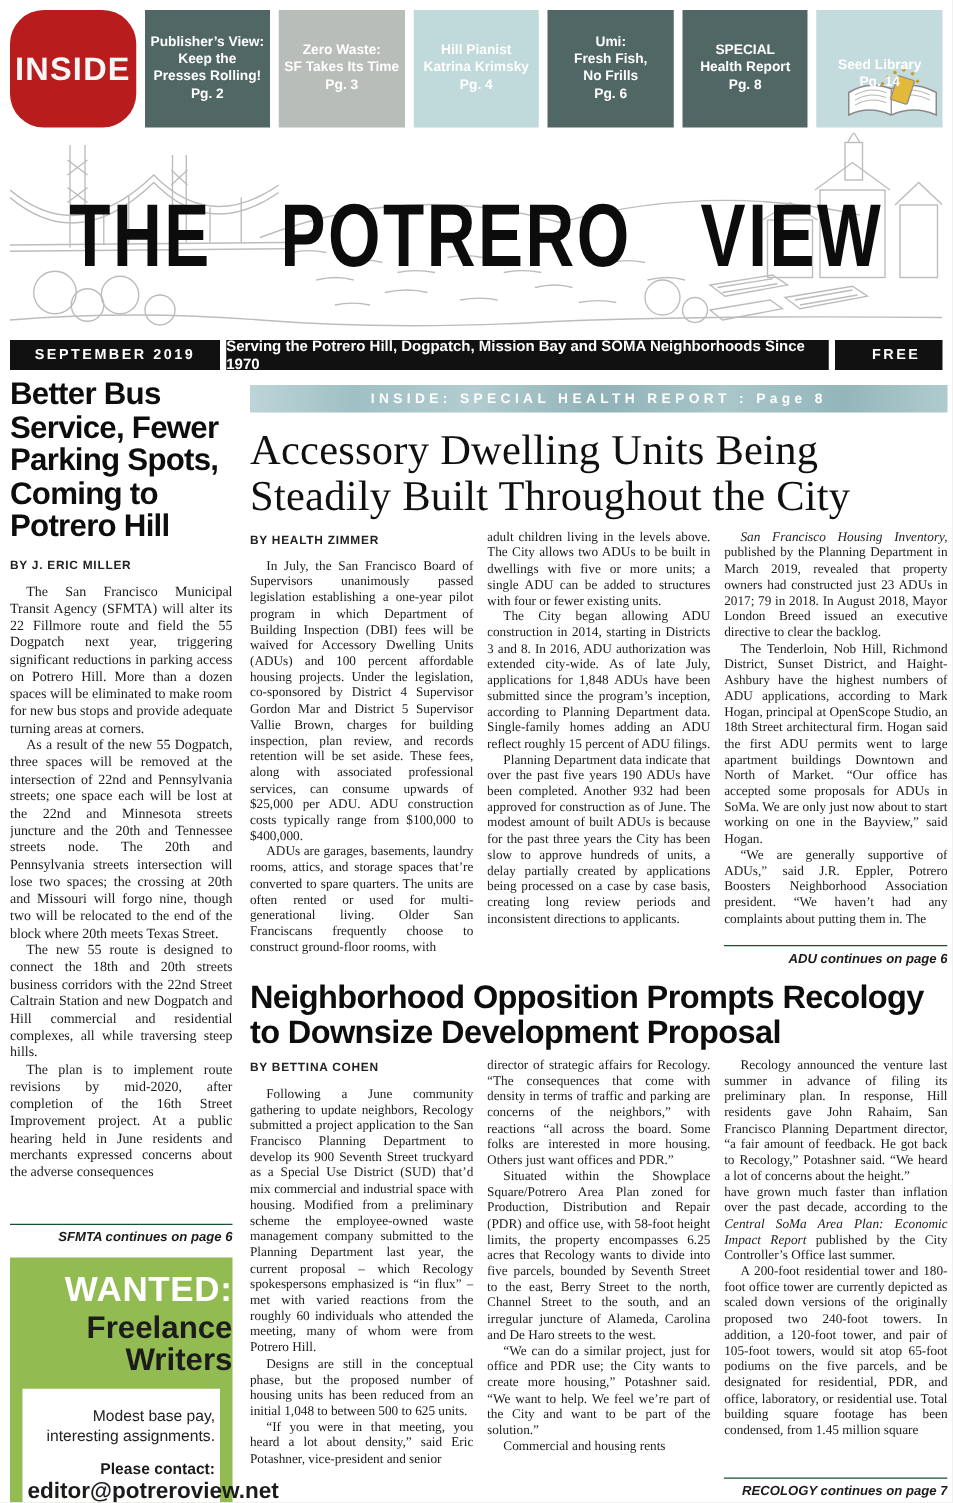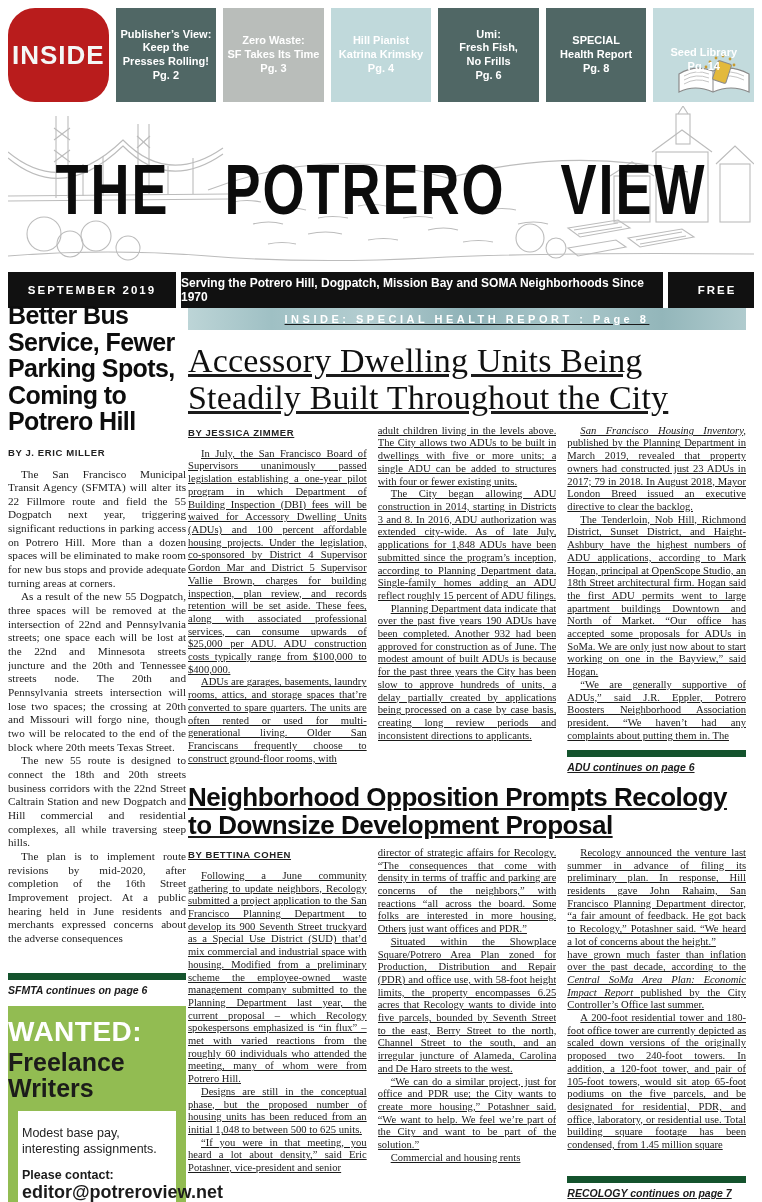--- a/index.html
+++ b/index.html
@@ -26,52 +26,52 @@
   .masthead { position:absolute; top:106px; left:8px; right:8px; height:162px; overflow:hidden; }
   .masthead svg.sketch { position:absolute; inset:0; width:100%; height:100%; }
   .mast-title {
     position:absolute; left:0; right:0; top:52px; text-align:center;
     font-weight:bold; font-size:54px; color:#0c0c0c;
     letter-spacing:2px; word-spacing:38px;
     transform:scaleY(1.32); transform-origin:center;
   }
 
   
-  .dateline { position:absolute; top:272px; left:8px; right:8px; height:36px; display:flex; gap:5px; }
+  .dateline { position:absolute; top:272px; left:8px; right:8px; height:24px; display:flex; gap:5px; }
   .dl-seg { background:#111111; color:#ffffff; display:flex; align-items:center; justify-content:center;
             font-weight:bold; font-size:11.5px; }
   .dl-date { width:168px; letter-spacing:2px; }
   .dl-tag  { flex:1; font-size:12px; }
   .dl-free { width:86px; letter-spacing:2px;padding-left:12px; }
   .byline { font-size:9.5px; font-weight:bold; letter-spacing:0.6px; color:#222; }
   .jp { font-family:"Liberation Serif", serif; text-align:justify; color:#1b1b1b; }
   .indent { text-indent:13px; }
   .ital { font-style:italic; }
-  .contd { border-top:7px solid #14532d; margin-top:8px; padding-top:4px;
-           font-size:10.5px; font-weight:bold; font-style:italic; text-align:left; }
+  .contd { border-top:1px solid #14532d; margin-top:8px; padding-top:4px;
+           font-size:10.5px; font-weight:bold; font-style:italic; text-align:right; }
 
   
   .leftcol { position:absolute; left:8px; top:302px; width:178px; height:900px; display:flex; flex-direction:column; }
   .bus-title { font-size:25px; font-weight:bold; letter-spacing:-0.6px; line-height:1.06; color:#0d0d0d; }
   .leftcol .byline { margin-top:12px; }
   .bus-body { flex:1; overflow:hidden; margin-top:10px; font-size:11.2px; line-height:1.22; }
   .bus-body p { margin:0; }
   .leftcol .contd { margin-bottom:10px; }
 
   
-  .adbox { height:196px; background:#92bc52; text-align:left; padding-top:10px; }
+  .adbox { height:196px; background:#92bc52; text-align:right; padding-top:10px; }
   .ad-wanted { color:#ffffff; font-weight:bold; font-size:28px; letter-spacing:0.5px; }
   .ad-role { color:#1c1c1a; font-weight:bold; font-size:25px; line-height:1.02; white-space:pre-line; margin-top:2px; }
   .ad-inner { background:#ffffff; margin:10px 10px 0 10px; padding:14px 4px 12px 4px; height:96px; }
   .ad-line1 { font-size:12.5px; color:#222; white-space:pre-line; line-height:1.3; }
   .ad-line2 { font-size:12.5px; font-weight:bold; margin-top:10px; }
   .ad-email { font-size:18px; font-weight:bold; }
 
   
-  .rightreg { position:absolute; left:188px; top:308px; width:558px;text-decoration:underline; }
+  .rightreg { position:absolute; left:200px; top:308px; width:558px; }
   .health-banner { height:22px; display:flex; align-items:center; justify-content:center;
     background:linear-gradient(90deg,#bdd5d7 0%,#9fc0c4 15%,#b3cdd0 32%,#8fb2b7 50%,#aac7ca 68%,#93b6ba 85%,#b0cbce 100%);
     color:#ffffff; font-weight:bold; font-size:11px; letter-spacing:3.5px; }
   .adu-title { margin-top:12px; font-family:"Liberation Serif", serif; font-weight:400;
                font-size:34px; line-height:1.1; color:#101010; letter-spacing:0.2px; }
   .cols { display:flex; gap:11px; margin-top:8px; }
   .col { flex:1; overflow:hidden; display:flex; flex-direction:column; }
   .adu-cols { height:348px; }
   .rec-cols { height:352px; }
   .cols .jp { font-size:10.6px; line-height:1.2; }
@@ -195,21 +195,21 @@
       </div>
     </div>
   </div>
 
   <div class="rightreg">
     <div class="health-banner">INSIDE: SPECIAL HEALTH REPORT : Page 8</div>
 
     <div class="adu-title">Accessory Dwelling Units Being Steadily Built Throughout the City</div>
     <div class="cols adu-cols">
       <div class="col">
-        <div class="byline">BY JESSICA ZIMMER</div>
+        <div class="byline">BY HEALTH ZIMMER</div>
         <div class="colbody">
           <p class="jp indent">In July, the San Francisco Board of Supervisors unanimously passed legislation establishing a one-year pilot program in which Department of Building Inspection (DBI) fees will be waived for Accessory Dwelling Units (ADUs) and 100 percent affordable housing projects. Under the legislation, co-sponsored by District 4 Supervisor Gordon Mar and District 5 Supervisor Vallie Brown, charges for building inspection, plan review, and records retention will be set aside. These fees, along with associated professional services, can consume upwards of $25,000 per ADU. ADU construction costs typically range from $100,000 to $400,000.</p>
           <p class="jp indent">ADUs are garages, basements, laundry rooms, attics, and storage spaces that’re converted to spare quarters. The units are often rented or used for multi-generational living. Older San Franciscans frequently choose to construct ground-floor rooms, with</p>
         </div>
       </div>
       <div class="col">
         <div class="colbody">
           <p class="jp">adult children living in the levels above. The City allows two ADUs to be built in dwellings with five or more units; a single ADU can be added to structures with four or fewer existing units.</p>
           <p class="jp indent">The City began allowing ADU construction in 2014, starting in Districts 3 and 8. In 2016, ADU authorization was extended city-wide. As of late July, applications for 1,848 ADUs have been submitted since the program’s inception, according to Planning Department data. Single-family homes adding an ADU reflect roughly 15 percent of ADU filings.</p>
           <p class="jp indent">Planning Department data indicate that over the past five years 190 ADUs have been completed. Another 932 had been approved for construction as of June. The modest amount of built ADUs is because for the past three years the City has been slow to approve hundreds of units, a delay partially created by applications being processed on a case by case basis, creating long review periods and inconsistent directions to applicants.</p>

